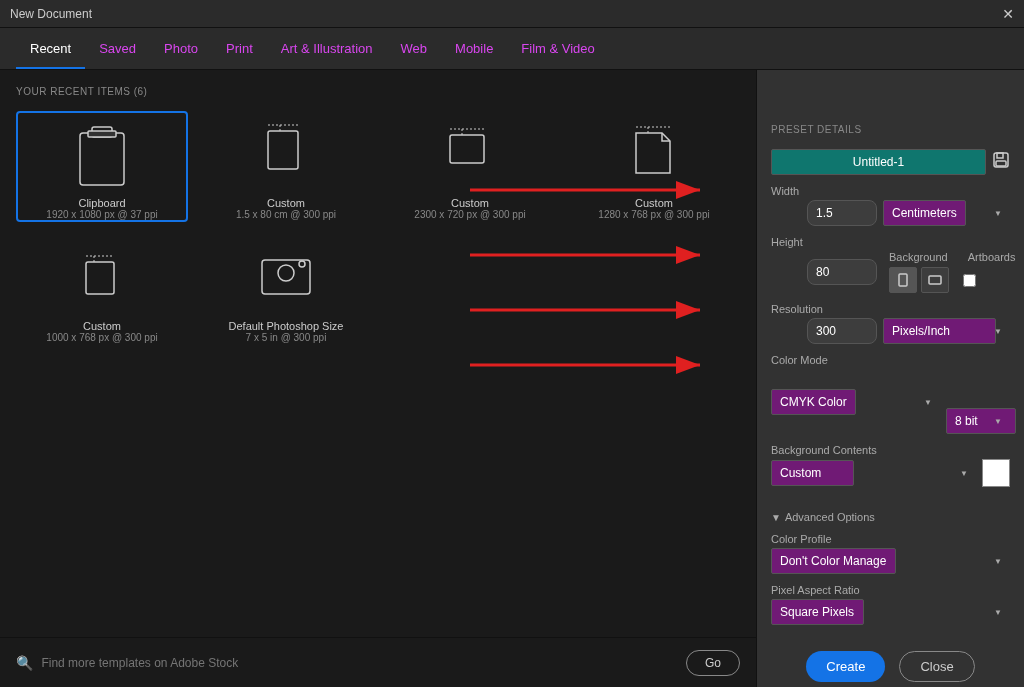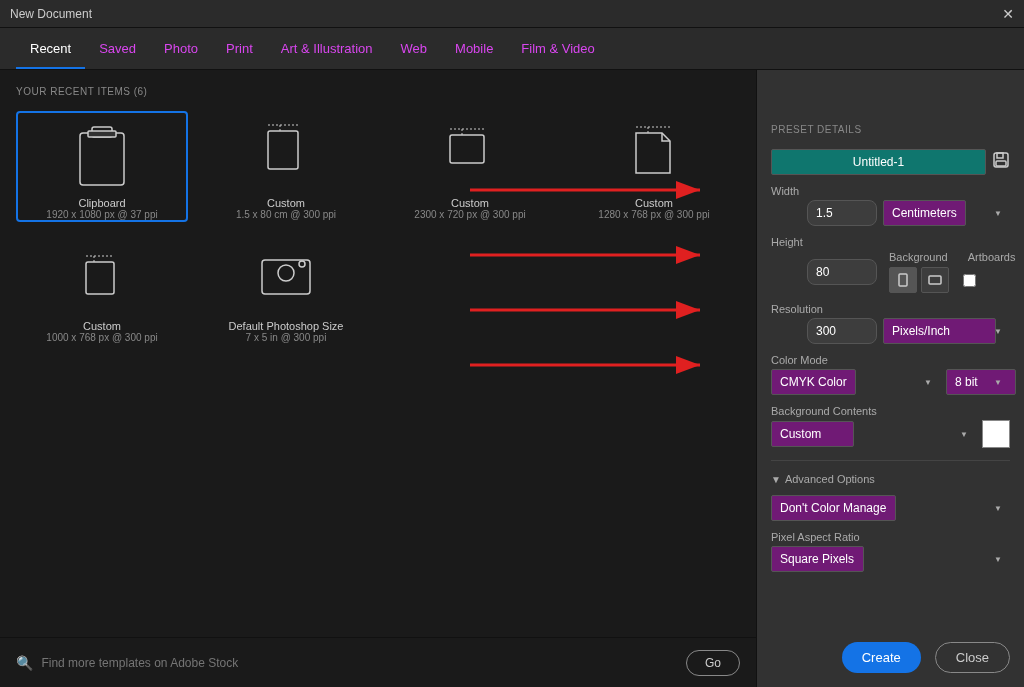--- a/index.html
+++ b/index.html
@@ -322,21 +322,21 @@
     }
 
     .divider {
       height: 1px;
       background: #444;
       margin: 2px 0;
     }
 
     .bottom-btns {
       display: flex;
-      justify-content: flex-end;
+      justify-content: center;
       gap: 14px;
       padding-top: 6px;
     }
     .btn-create {
       background: #1473e6;
       border: none;
       color: #fff;
       padding: 7px 20px;
       border-radius: 16px;
       cursor: pointer;
@@ -603,21 +603,21 @@
         <div class="color-mode-row">
           <div class="select-wrap" style="flex:1;">
             <select class="select-field">
               <option>CMYK Color</option>
               <option>RGB Color</option>
               <option>Grayscale</option>
               <option>Bitmap</option>
               <option>Lab Color</option>
             </select>
           </div>
-          <div class="select-wrap" style="width:64px; flex:none;">
+          <div class="select-wrap" style="width:64px; flex:none;margin-top:39px;">
             <select class="select-field" style="width:70px;">
               <option>8 bit</option>
               <option>16 bit</option>
               <option>32 bit</option>
             </select>
           </div>
         </div>
       </div>
 
       <div>
@@ -636,20 +636,21 @@
       </div>
 
       <div class="divider"></div>
 
       <div class="advanced-toggle">
         <span style="font-size:10px;">▼</span>
         <span>Advanced Options</span>
       </div>
 
       <div>
+        <span class="field-label">Color Profile</span>
         <div class="select-wrap">
           <select class="select-field">
             <option>Don't Color Manage</option>
             <option>Working RGB</option>
           </select>
         </div>
       </div>
 
       <div>
         <span class="field-label">Pixel Aspect Ratio</span>

